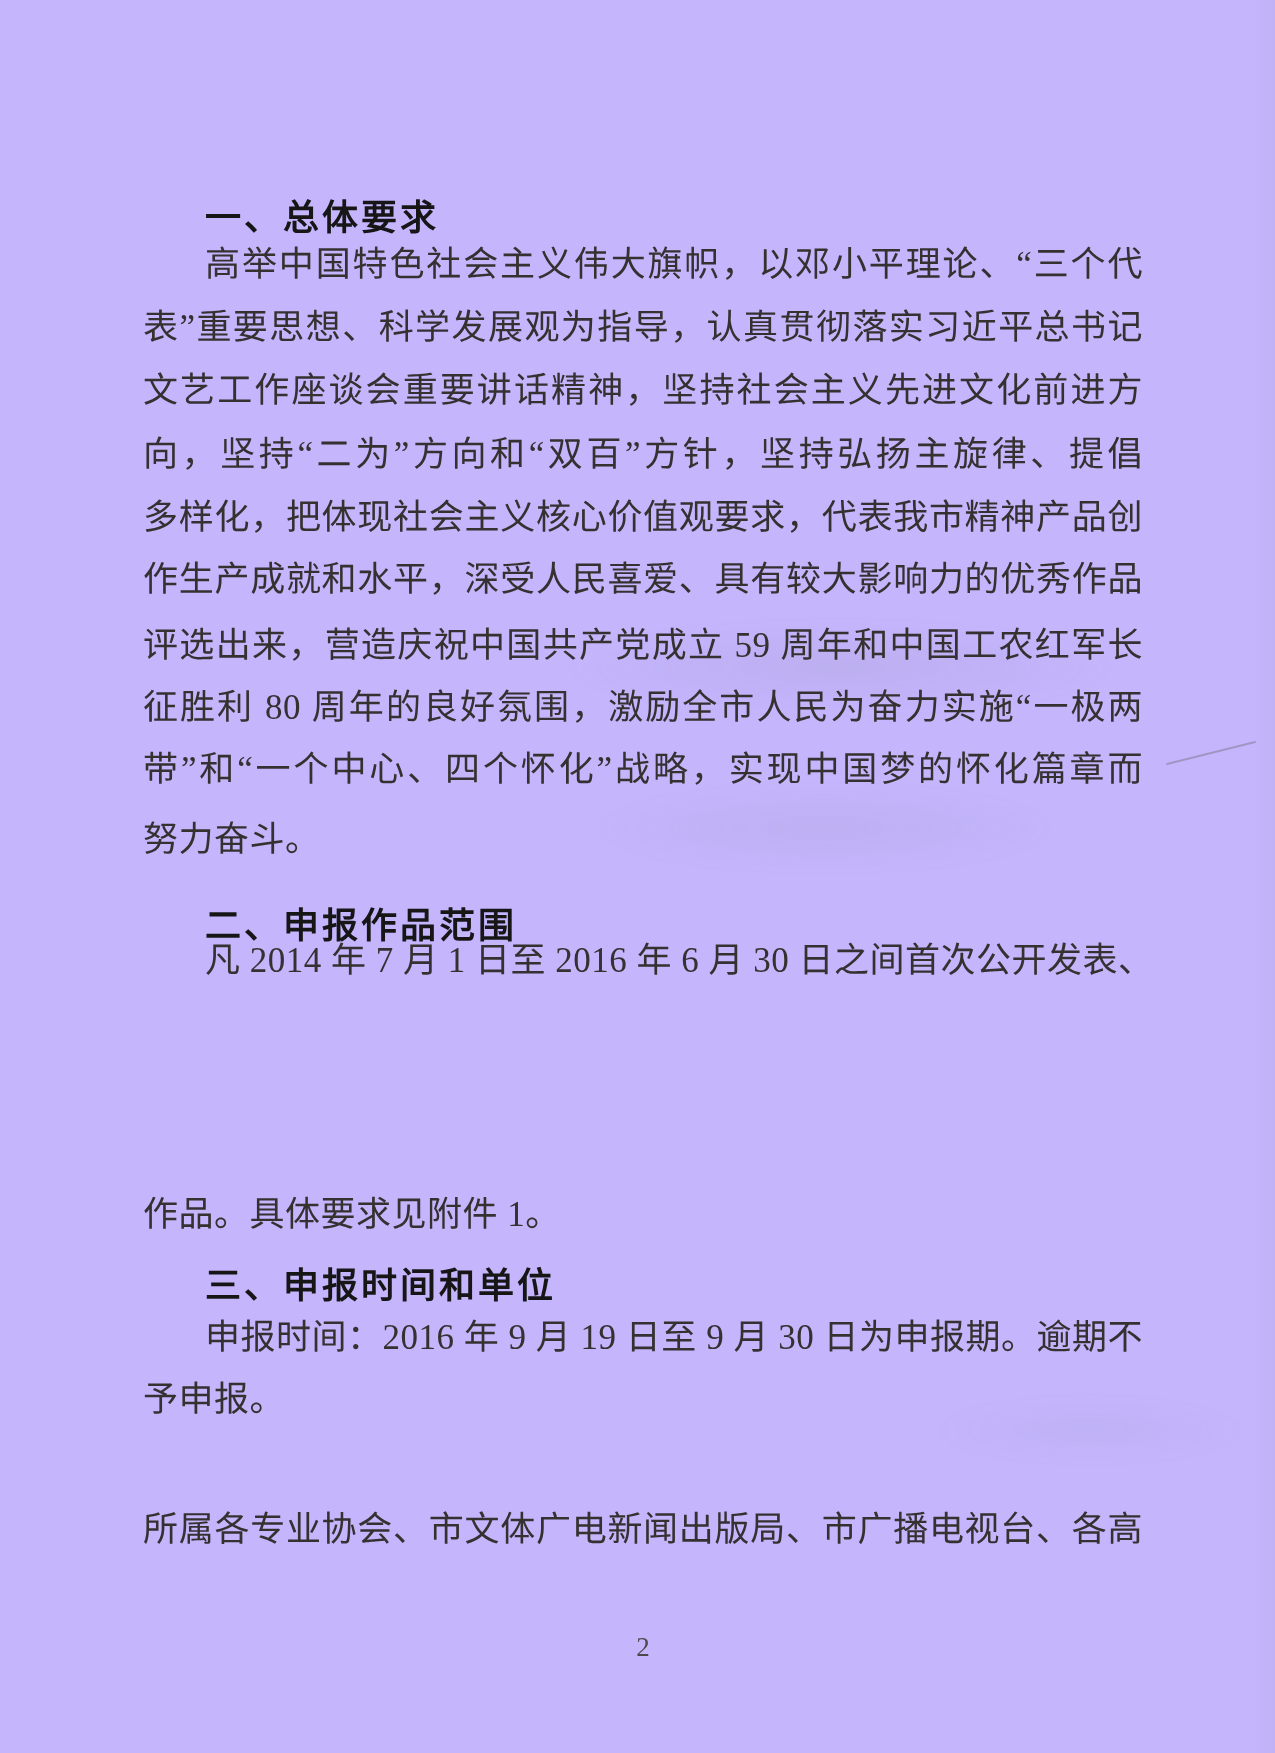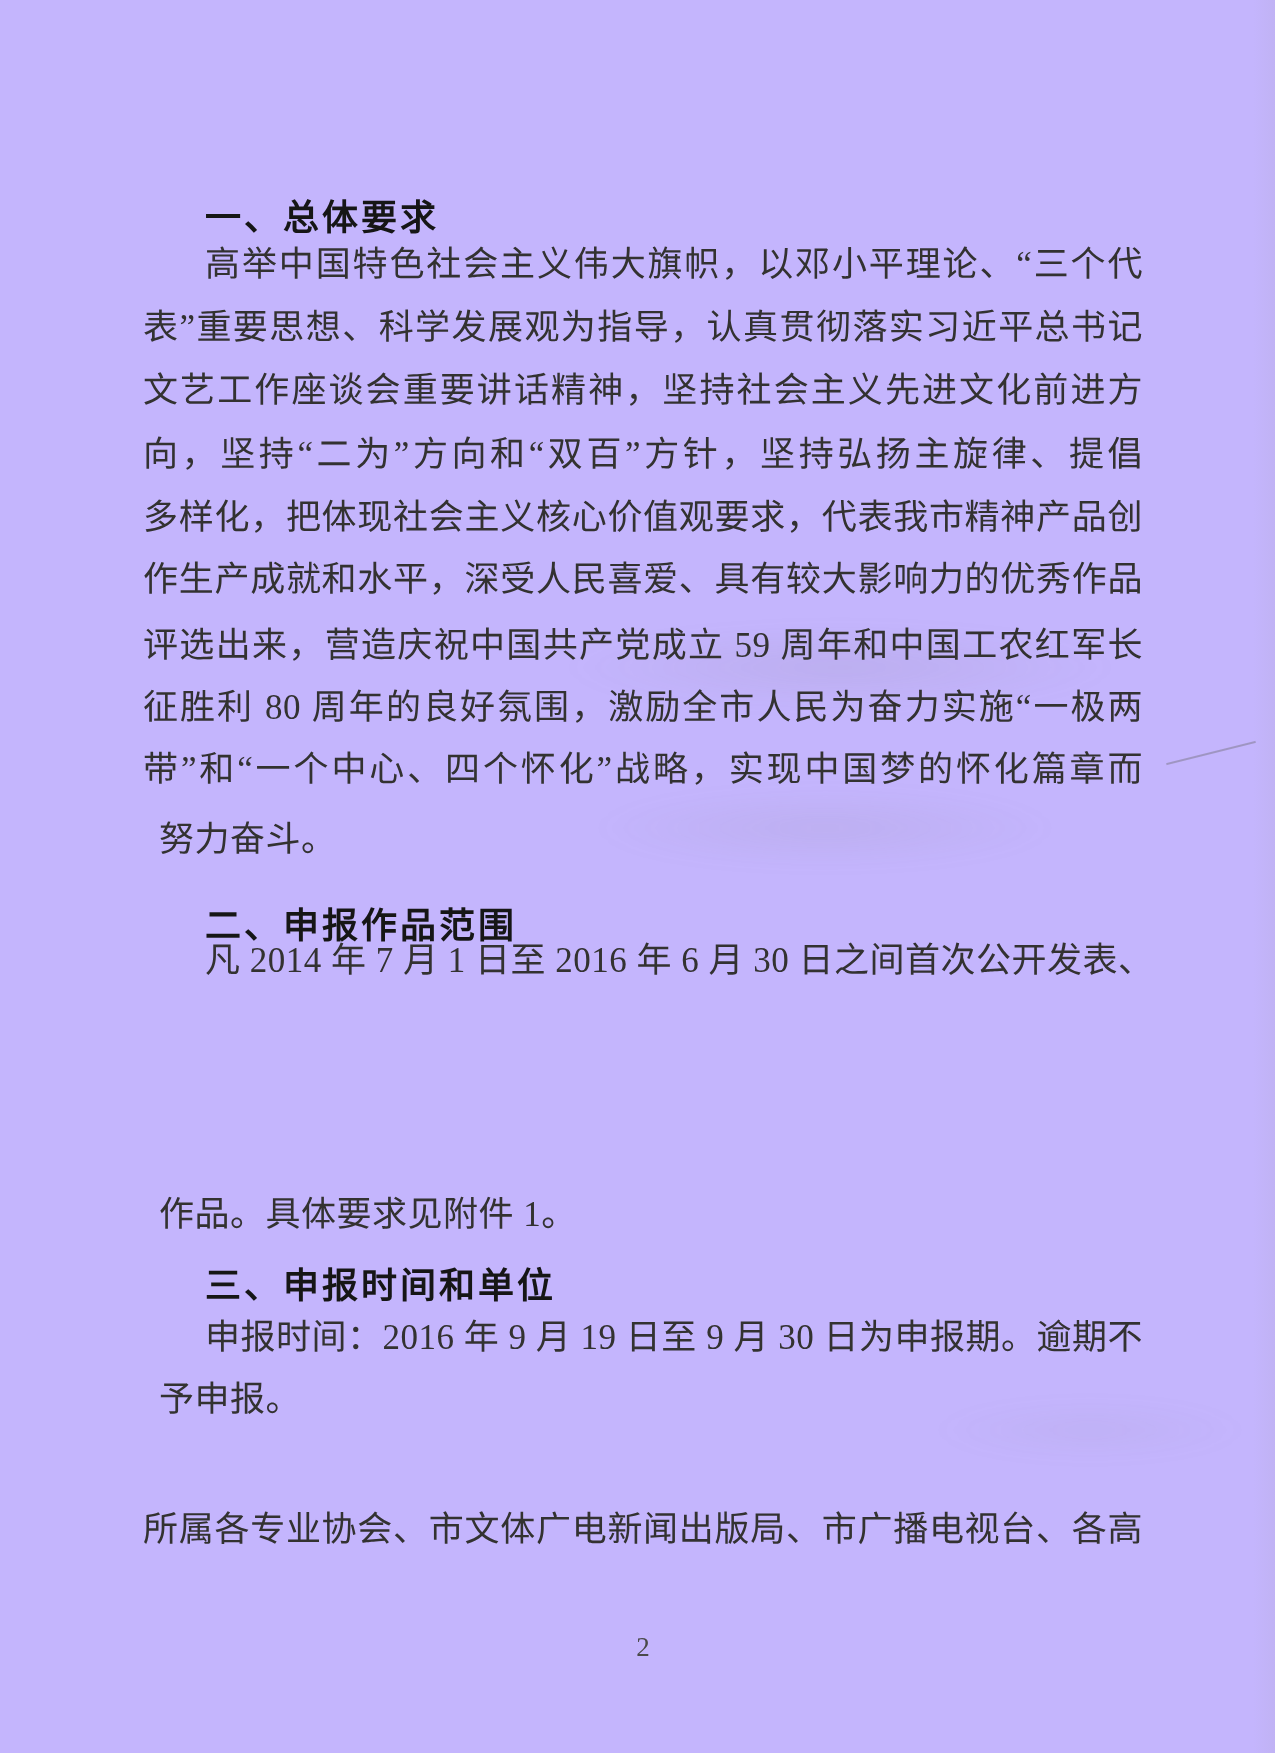--- a/index.html
+++ b/index.html
@@ -25,21 +25,20 @@
     letter-spacing: 0.5px;
     text-align: justify;
     text-align-last: justify;
     white-space: nowrap;
     box-sizing: border-box;
   }
   .indent { padding-left: 62px; }
   .last {
     text-align: center;
     text-align-last: left;
-    margin-left: 16px;
   }
   .heading {
     position: absolute;
     left: 205px;
     font-family: "Liberation Sans", "DejaVu Sans", sans-serif;
     font-weight: 700;
     font-size: 36px;
     letter-spacing: 3px;
     color: #161616;
     white-space: nowrap;

